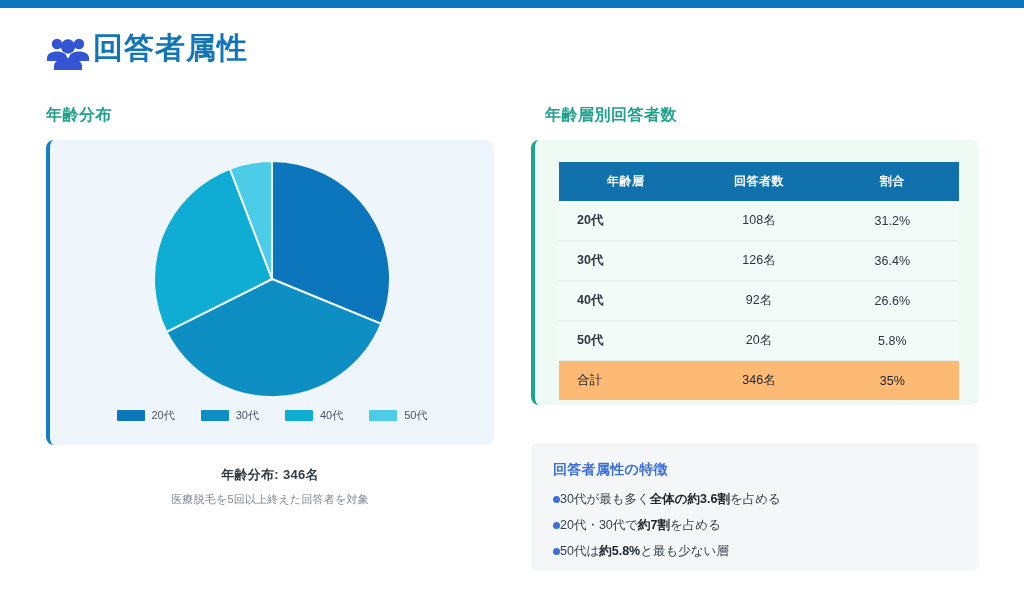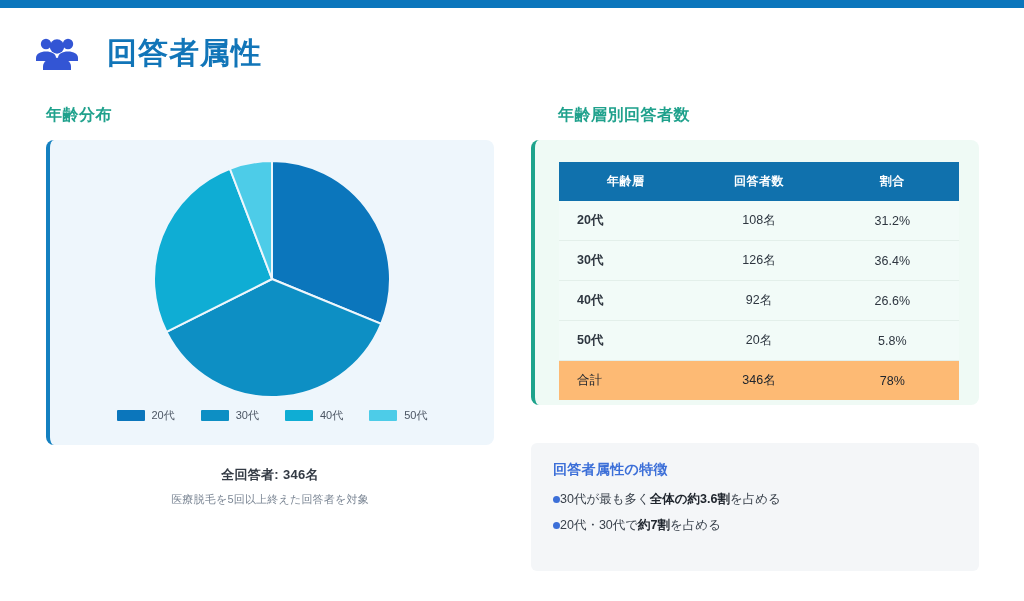--- a/index.html
+++ b/index.html
@@ -25,24 +25,23 @@
     top: 0; left: 0;
     width: 1024px;
     height: 8px;
     background: #0b76bc;
   }
 
   
   .header {
     position: absolute;
     top: 33px;
-    left: 35px;
-    display: flex;
-    align-items: center;
-    gap: 28px;
+    left: 46px;
+    display: flex;
+    gap: 3px;
   }
   .header-icon {
     width: 44px;
     height: 40px;
     display: block;
   }
   .header-title {
     font-size: 30px;
     font-weight: bold;
     color: #1175b8;
@@ -52,21 +51,21 @@
 
   
   .section-title {
     position: absolute;
     font-size: 16px;
     font-weight: bold;
     color: #1fa18c;
     letter-spacing: .5px;
   }
   .section-title.left  { top: 105px; left: 46px; text-align: right; }
-  .section-title.right { top: 105px; left: 558px; }
+  .section-title.right { top: 105px; left: 545px; }
 
   
   .pie-card {
     position: absolute;
     top: 140px;
     left: 46px;
     width: 448px;
     height: 305px;
     background: #eef6fc;
     border-left: 4px solid #1480c0;
@@ -257,21 +256,21 @@
           <span class="legend-label">40代</span>
         </div>
         <div class="legend-item">
           <span class="legend-swatch" style="background: rgb(77, 204, 232);"></span>
           <span class="legend-label">50代</span>
         </div>
       </div>
   </div>
 
   <div class="caption">
-    <div class="caption-main">全回答者: 346名</div>
+    <div class="caption-main">年齢分布: 346名</div>
     <div class="caption-sub">医療脱毛を5回以上終えた回答者を対象</div>
   </div>
 
   <div class="section-title right">年齢層別回答者数</div>
 
   <div class="table-card">
     <table class="data-table">
       <thead>
         <tr>
           <th>年齢層</th>
@@ -296,33 +295,37 @@
             <td>26.6%</td>
           </tr>
           <tr>
             <td class="cell-label">50代</td>
             <td>20名</td>
             <td>5.8%</td>
           </tr>
           <tr class="total-row">
             <td class="cell-label">合計</td>
             <td>346名</td>
-            <td>78%</td>
+            <td>35%</td>
           </tr>
         </tbody>
     </table>
   </div>
 
   <div class="insight-box">
     <div class="insight-title">回答者属性の特徴</div>
     <ul class="insight-list" id="insight-list">
         <li class="insight-item">
           <span class="insight-bullet"></span>
           <span>30代が最も多く<b>全体の約3.6割</b>を占める</span>
         </li>
         <li class="insight-item">
           <span class="insight-bullet"></span>
           <span>20代・30代で<b>約7割</b>を占める</span>
         </li>
+        <li class="insight-item">
+          <span class="insight-bullet"></span>
+          <span>50代は<b>約5.8%</b>と最も少ない層</span>
+        </li>
       </ul>
   </div>
 
 </div>
 
 </body></html>

